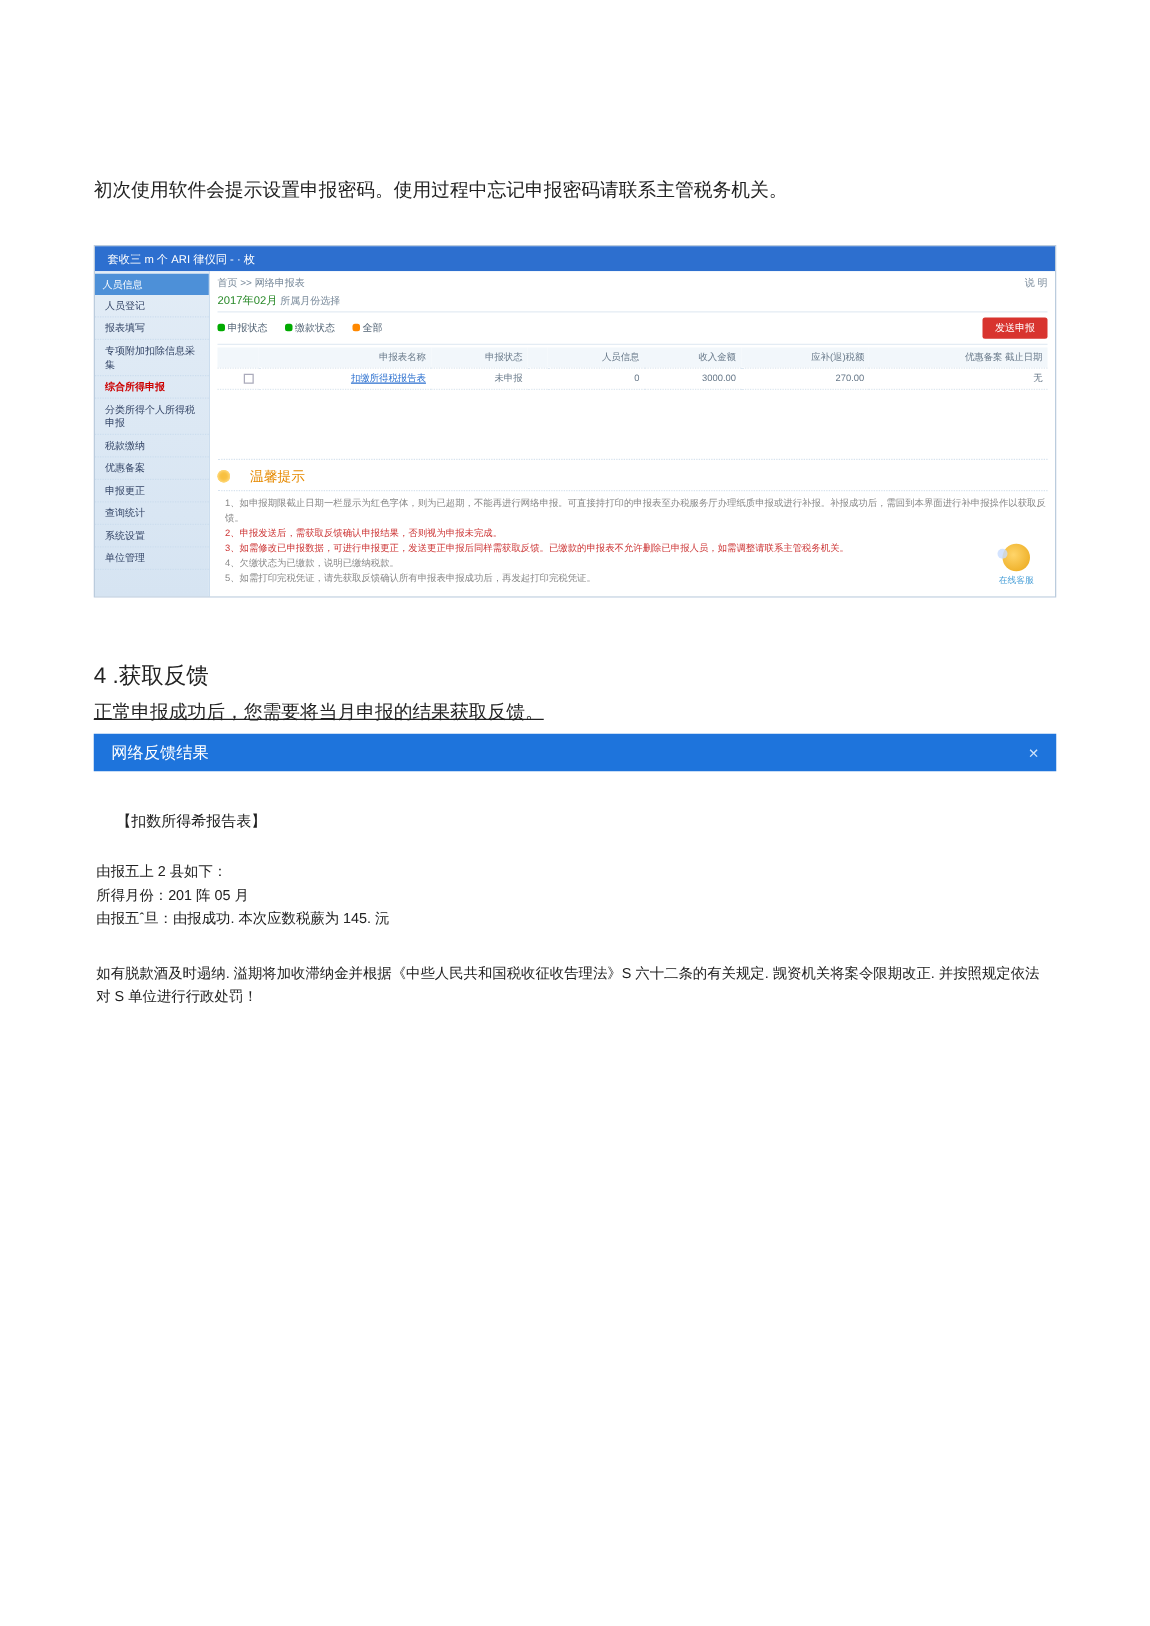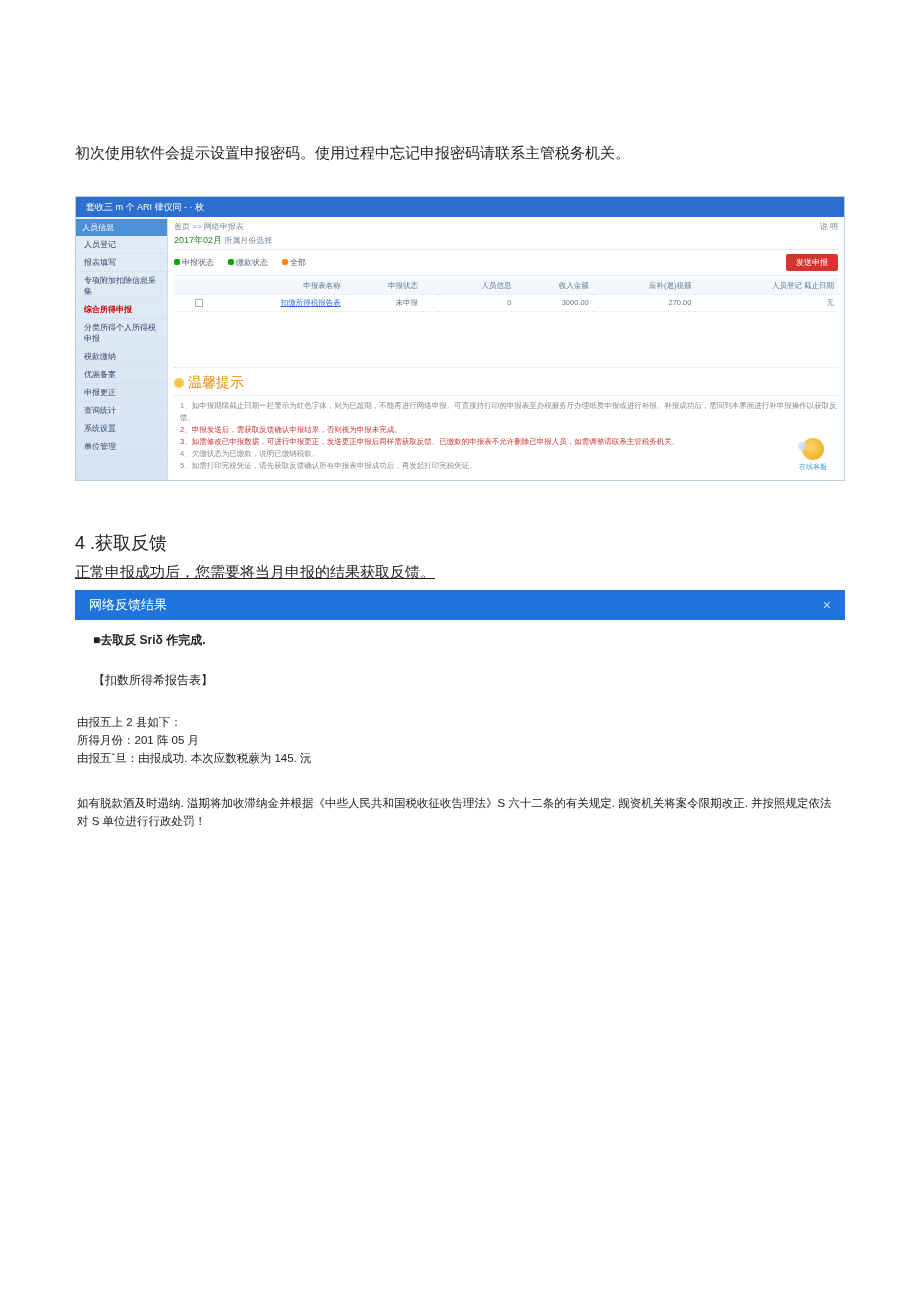--- a/index.html
+++ b/index.html
@@ -137,23 +137,23 @@
   }
   .tbl td a { color: #2a6fcf; text-decoration: underline; cursor: pointer; }
   .hint-block {
     margin-top: 55px;
     border-top: 1px dotted #d6e2ee;
     padding-top: 6px;
   }
   .hint-title {
     display: flex;
     align-items: center;
-    gap: 4px;
+    gap: 16px;
     color: #e68a00;
-    font-size: 14px;
+    font-size: 11px;
     padding-bottom: 3px;
     border-bottom: 1px dotted #d6e2ee;
     margin-bottom: 4px;
   }
   .hint-title .bulb {
     width: 10px; height: 10px; background: #f8c040; border-radius: 50%;
     box-shadow: 0 0 2px 1px #ffd97a inset;
   }
   .hint-list {
     list-style: none;
@@ -286,21 +286,21 @@
         <table class="tbl">
           <thead>
             <tr>
               <th></th>
               <th>申报表名称</th>
               <th>申报状态</th>
               <th></th>
               <th>人员信息</th>
               <th>收入金额</th>
               <th>应补(退)税额</th>
-              <th>人员登记 截止日期</th>
+              <th>优惠备案 截止日期</th>
             </tr>
           </thead>
           <tbody>
             <tr>
               <td><span class="chk"></span></td>
               <td><a>扣缴所得税报告表</a></td>
               <td>未申报</td>
               <td></td>
               <td>0</td>
               <td>3000.00</td>
@@ -334,21 +334,20 @@
 
   <h2 class="section-heading">4  .获取反馈</h2>
   <p class="section-desc">正常申报成功后，您需要将当月申报的结果获取反馈。</p>
 
   <div class="feedback-bar">
     <span>网络反馈结果</span>
     <span class="close">×</span>
   </div>
 
   <div class="feedback-body">
-    <div class="line1">■去取反 Sriδ 作完成.</div>
     <br>
     <div>【扣数所得希报告表】</div>
   </div>
 
   <div class="detail-block">
     <div>由报五上 2 县如下：</div>
     <div>所得月份：201 阵 05 月</div>
     <div>由报五ˆ旦：由报成功. 本次应数税蕨为 145. 沅</div>
   </div>
 

